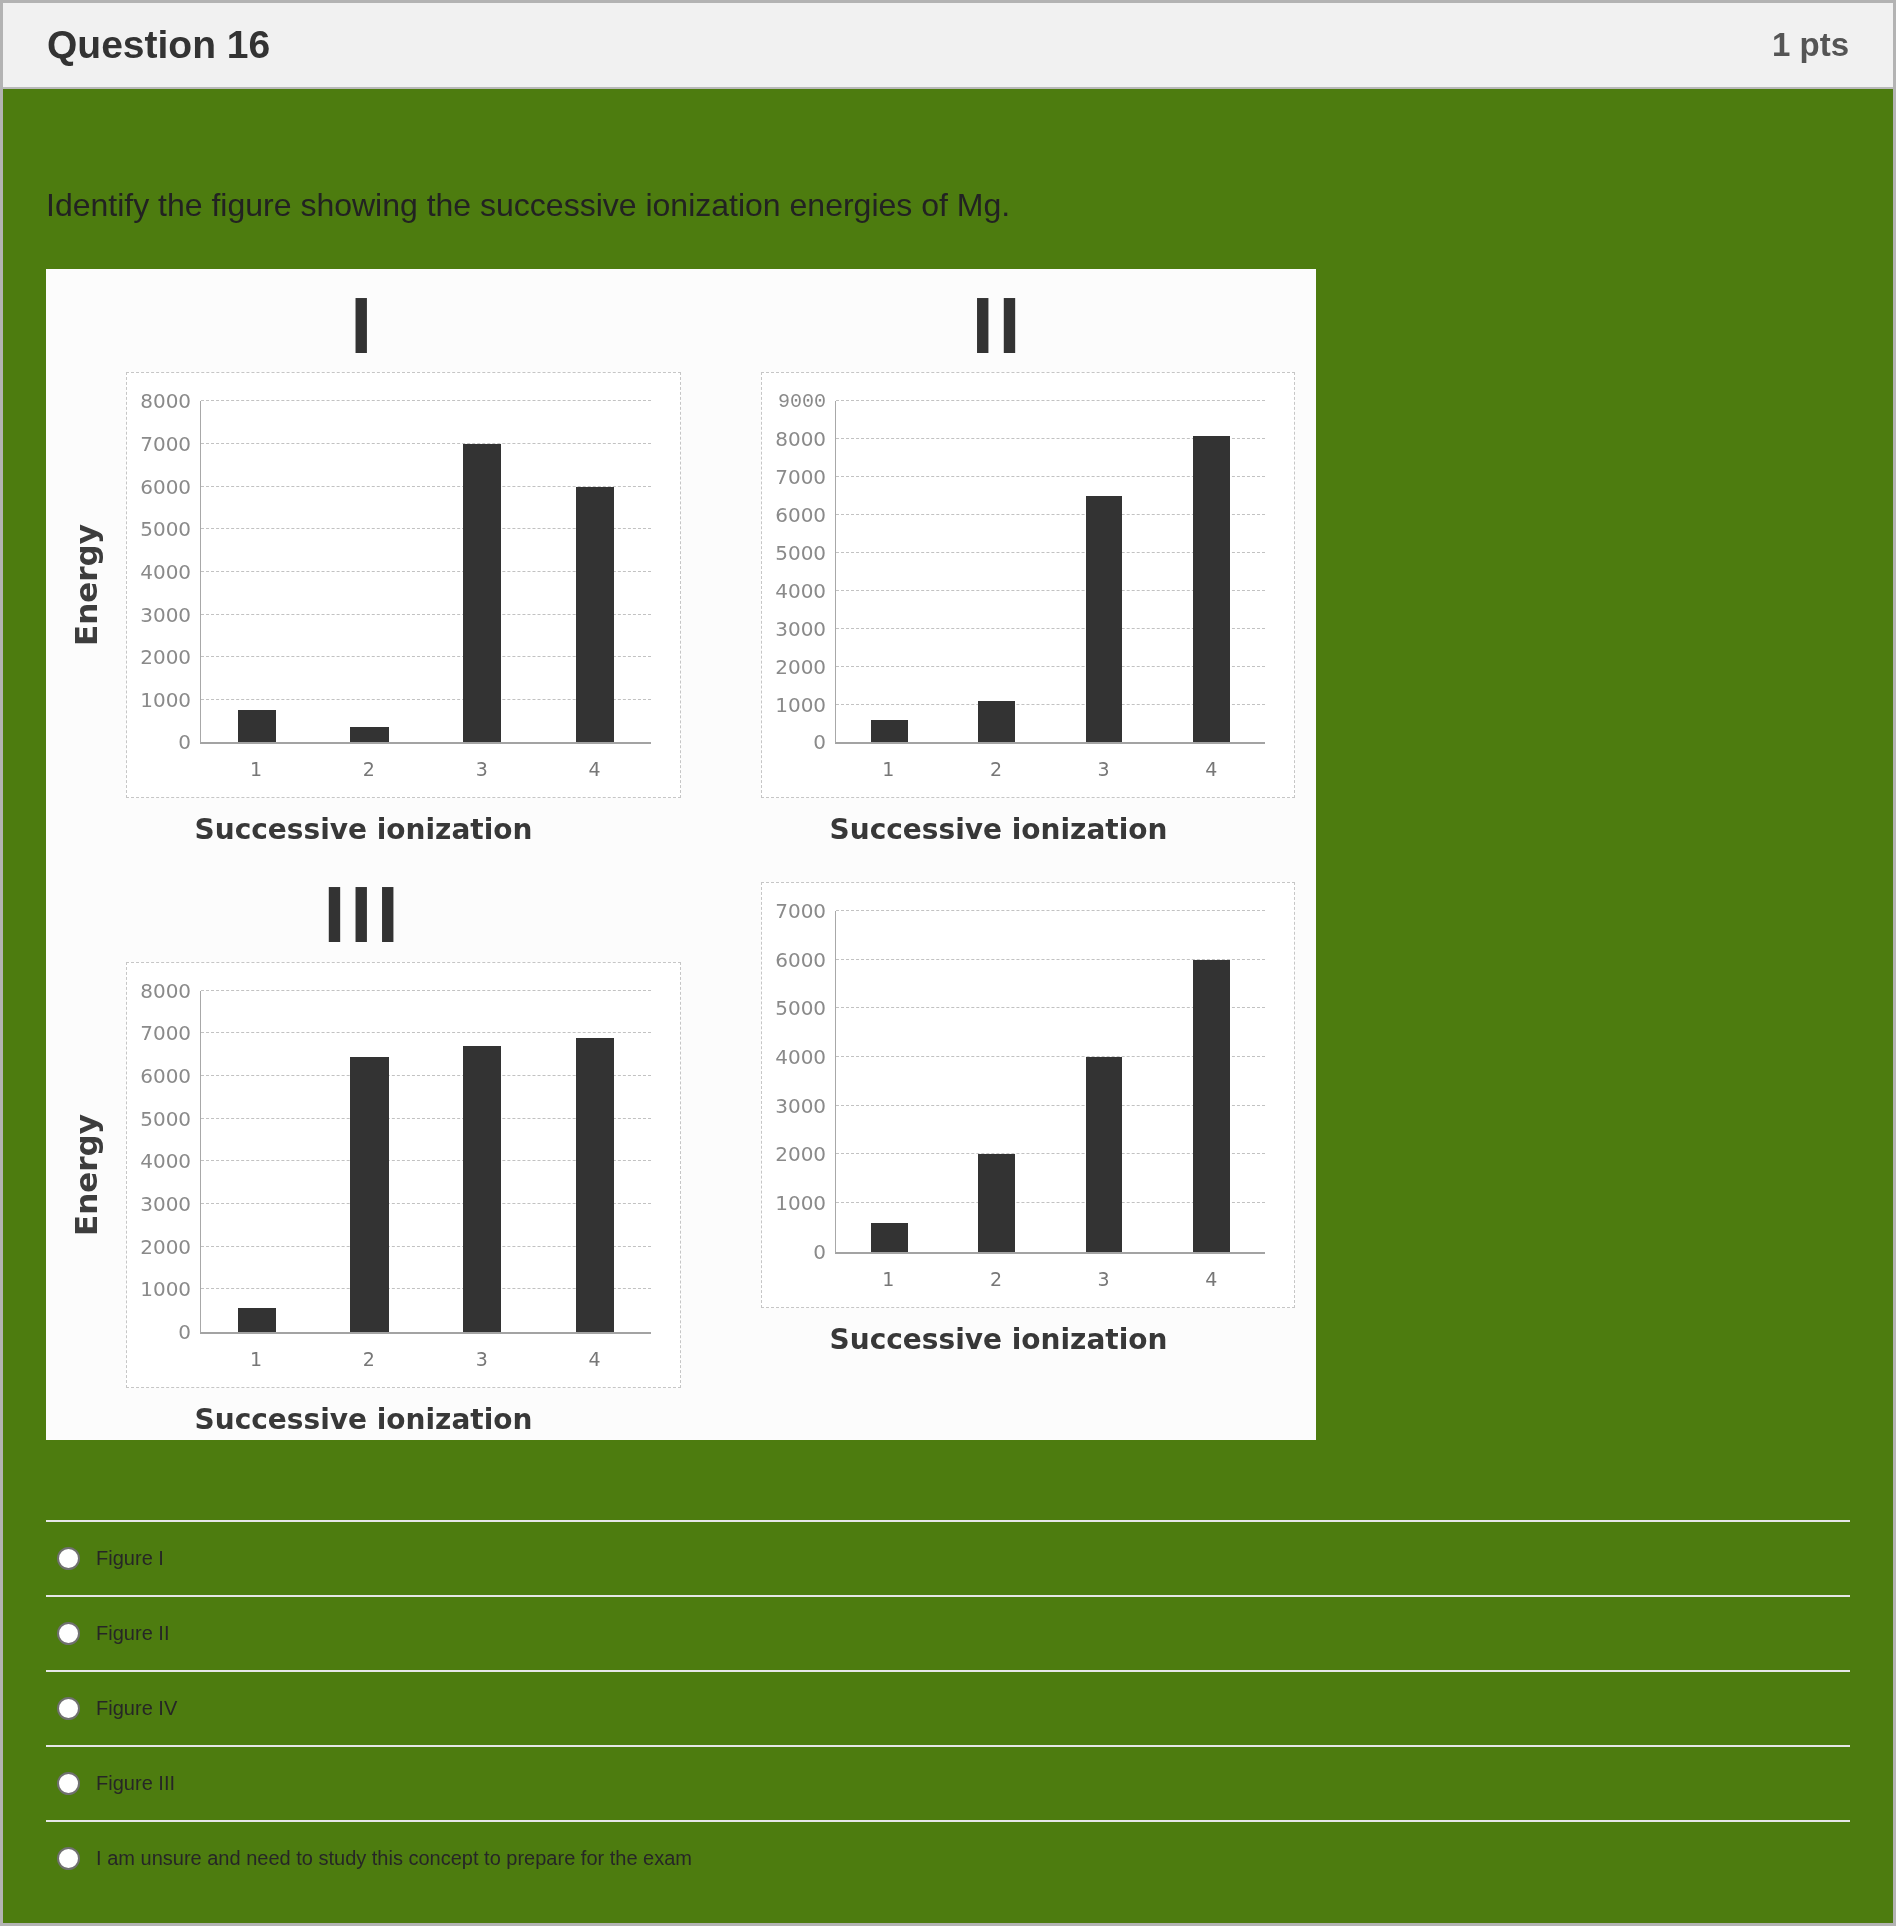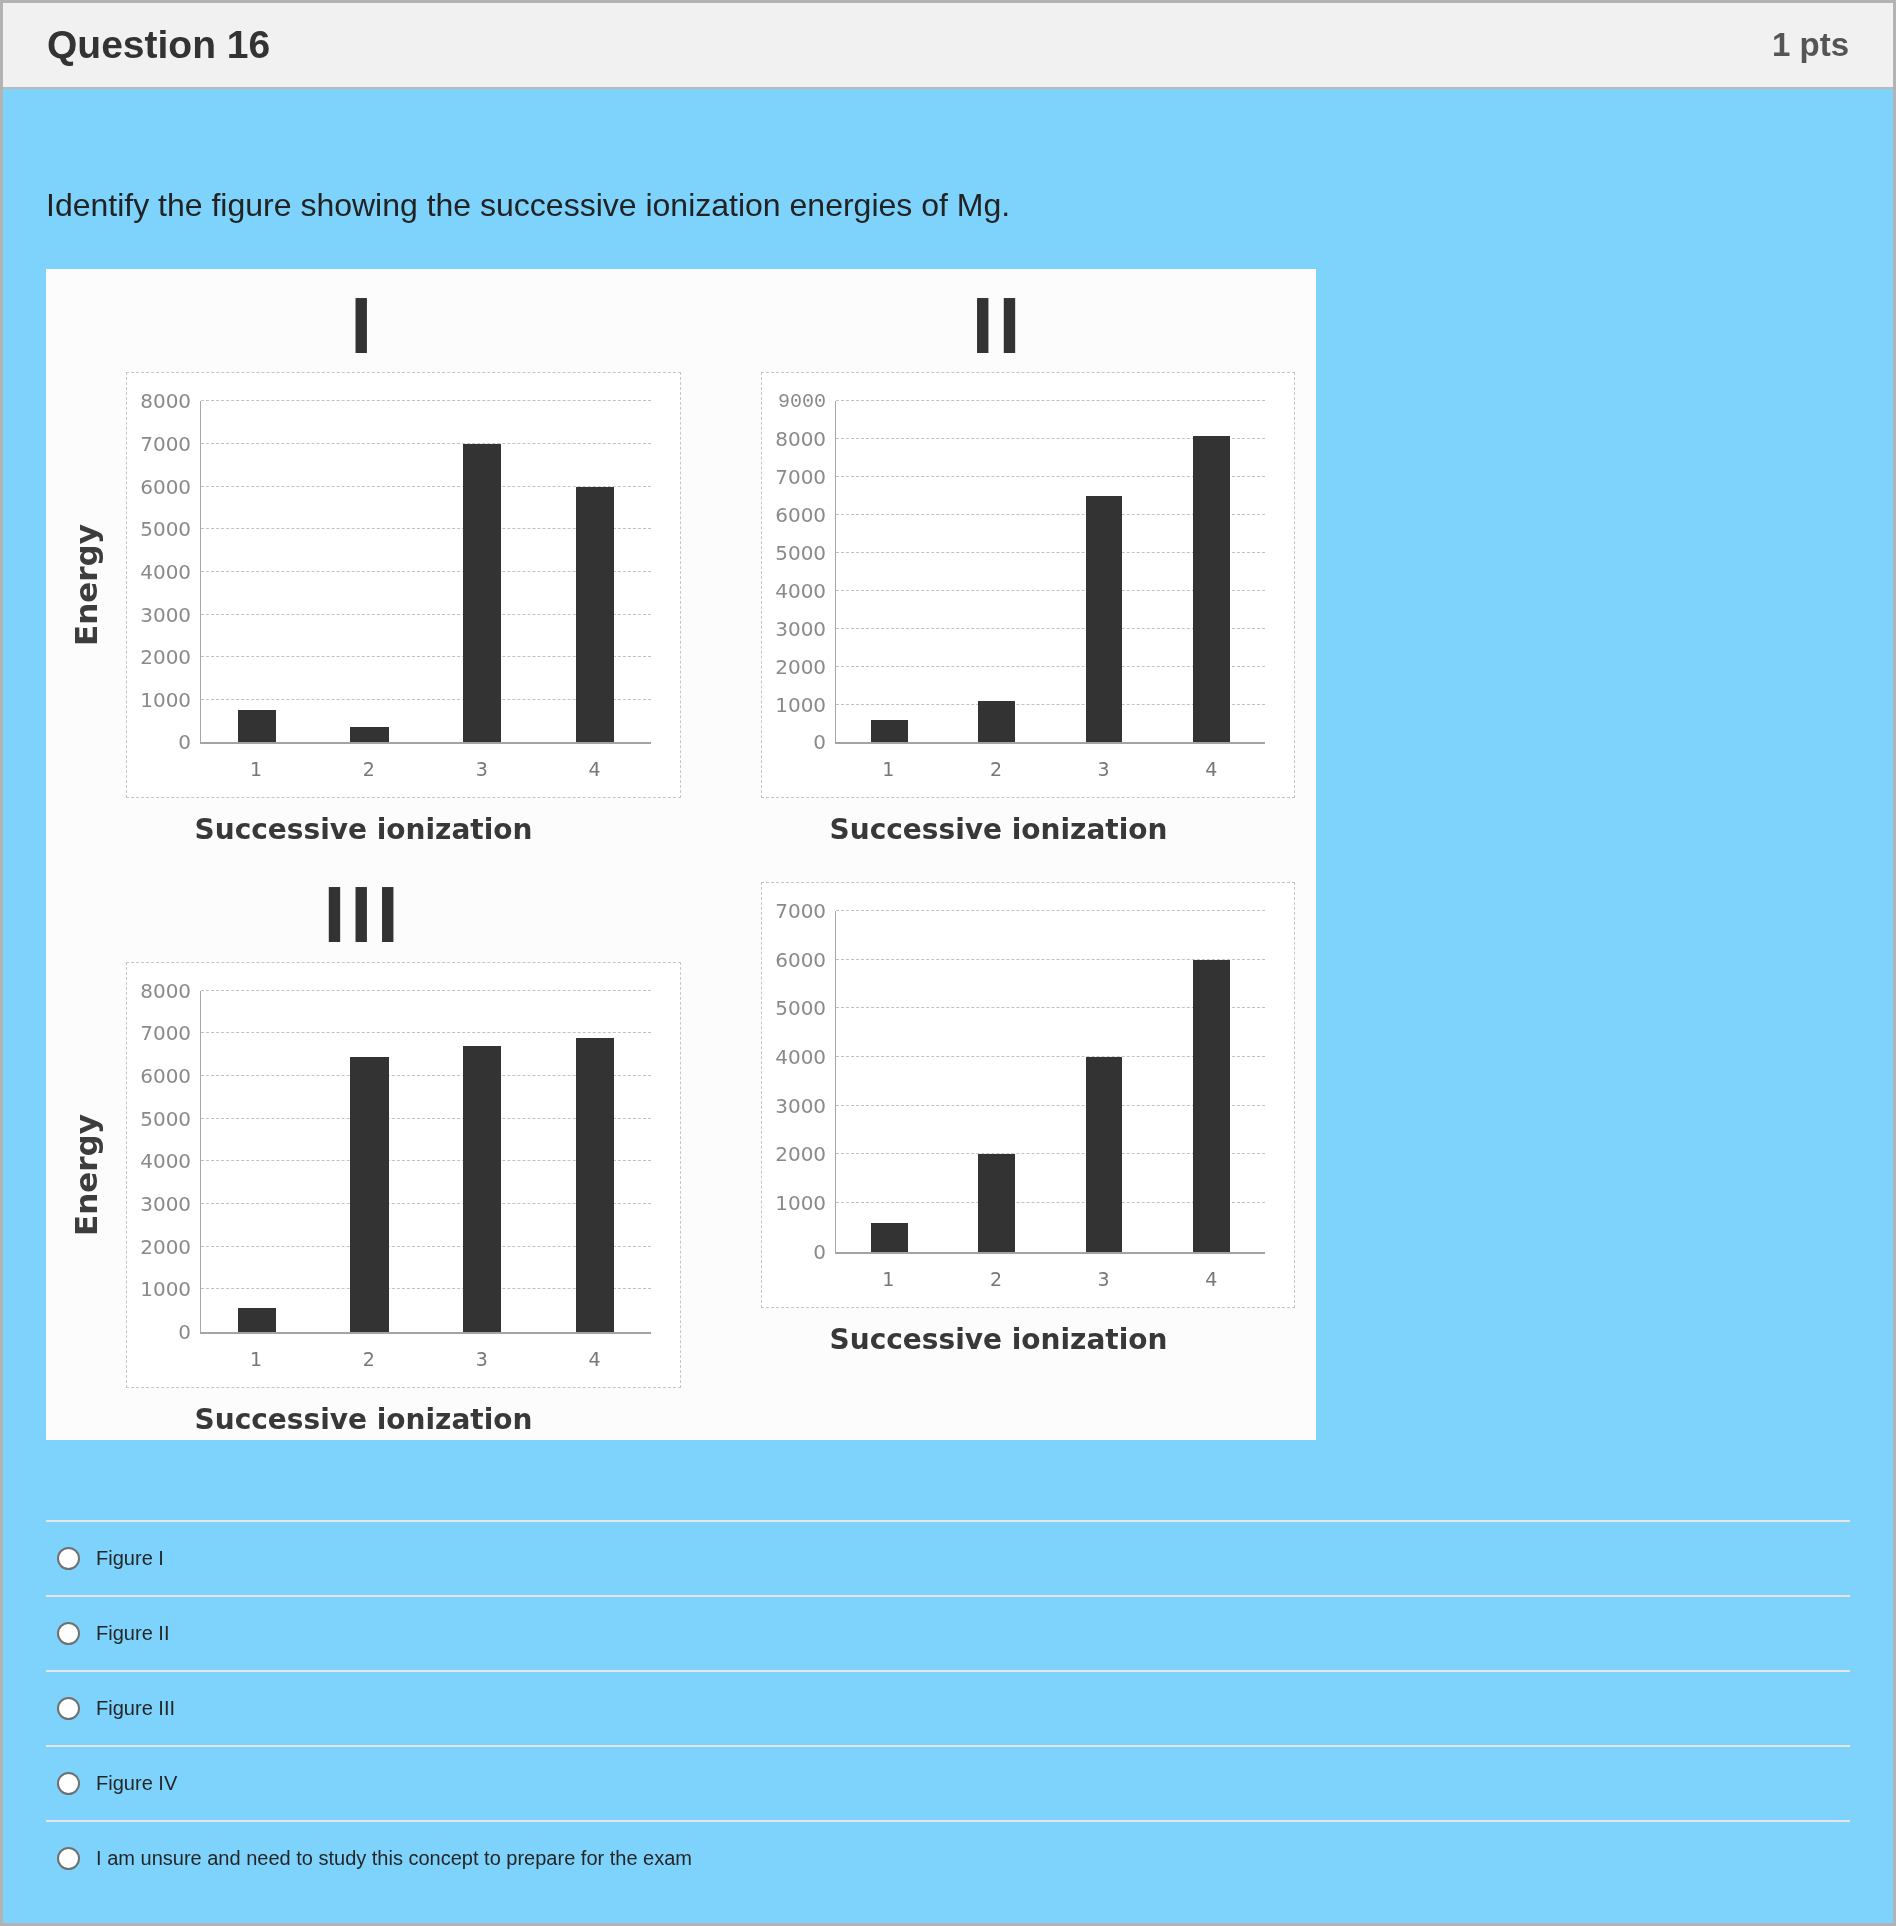--- a/index.html
+++ b/index.html
@@ -5,21 +5,21 @@
   html, body { margin:0; padding:0; background:#ffffff; }
   body {
     width:1896px; height:1926px;
     font-family:"Liberation Sans", sans-serif;
     -webkit-font-smoothing:antialiased;
   }
   .card {
     position:relative; box-sizing:border-box;
     width:1896px; height:1926px;
     border:3.2px solid #b3b3b3;
-    background:#7dd3fc;
+    background:#4d7c0f;
     overflow:hidden;
   }
   
   .q-header {
     box-sizing:border-box; height:86px;
     background:#f1f1f1;
     border-bottom:2.7px solid #b9b9b9;
     display:flex; justify-content:space-between; align-items:center;
     padding:0 44px;
   }
@@ -290,25 +290,25 @@
       <div class="option-row">
         <span class="radio"></span>
         <span class="option-label">Figure I</span>
       </div>
       <div class="option-row">
         <span class="radio"></span>
         <span class="option-label">Figure II</span>
       </div>
       <div class="option-row">
         <span class="radio"></span>
+        <span class="option-label">Figure IV</span>
+      </div>
+      <div class="option-row">
+        <span class="radio"></span>
         <span class="option-label">Figure III</span>
-      </div>
-      <div class="option-row">
-        <span class="radio"></span>
-        <span class="option-label">Figure IV</span>
       </div>
       <div class="option-row">
         <span class="radio"></span>
         <span class="option-label">I am unsure and need to study this concept to prepare for the exam</span>
       </div>
     </div>
 
   </div>
 </div>
 

